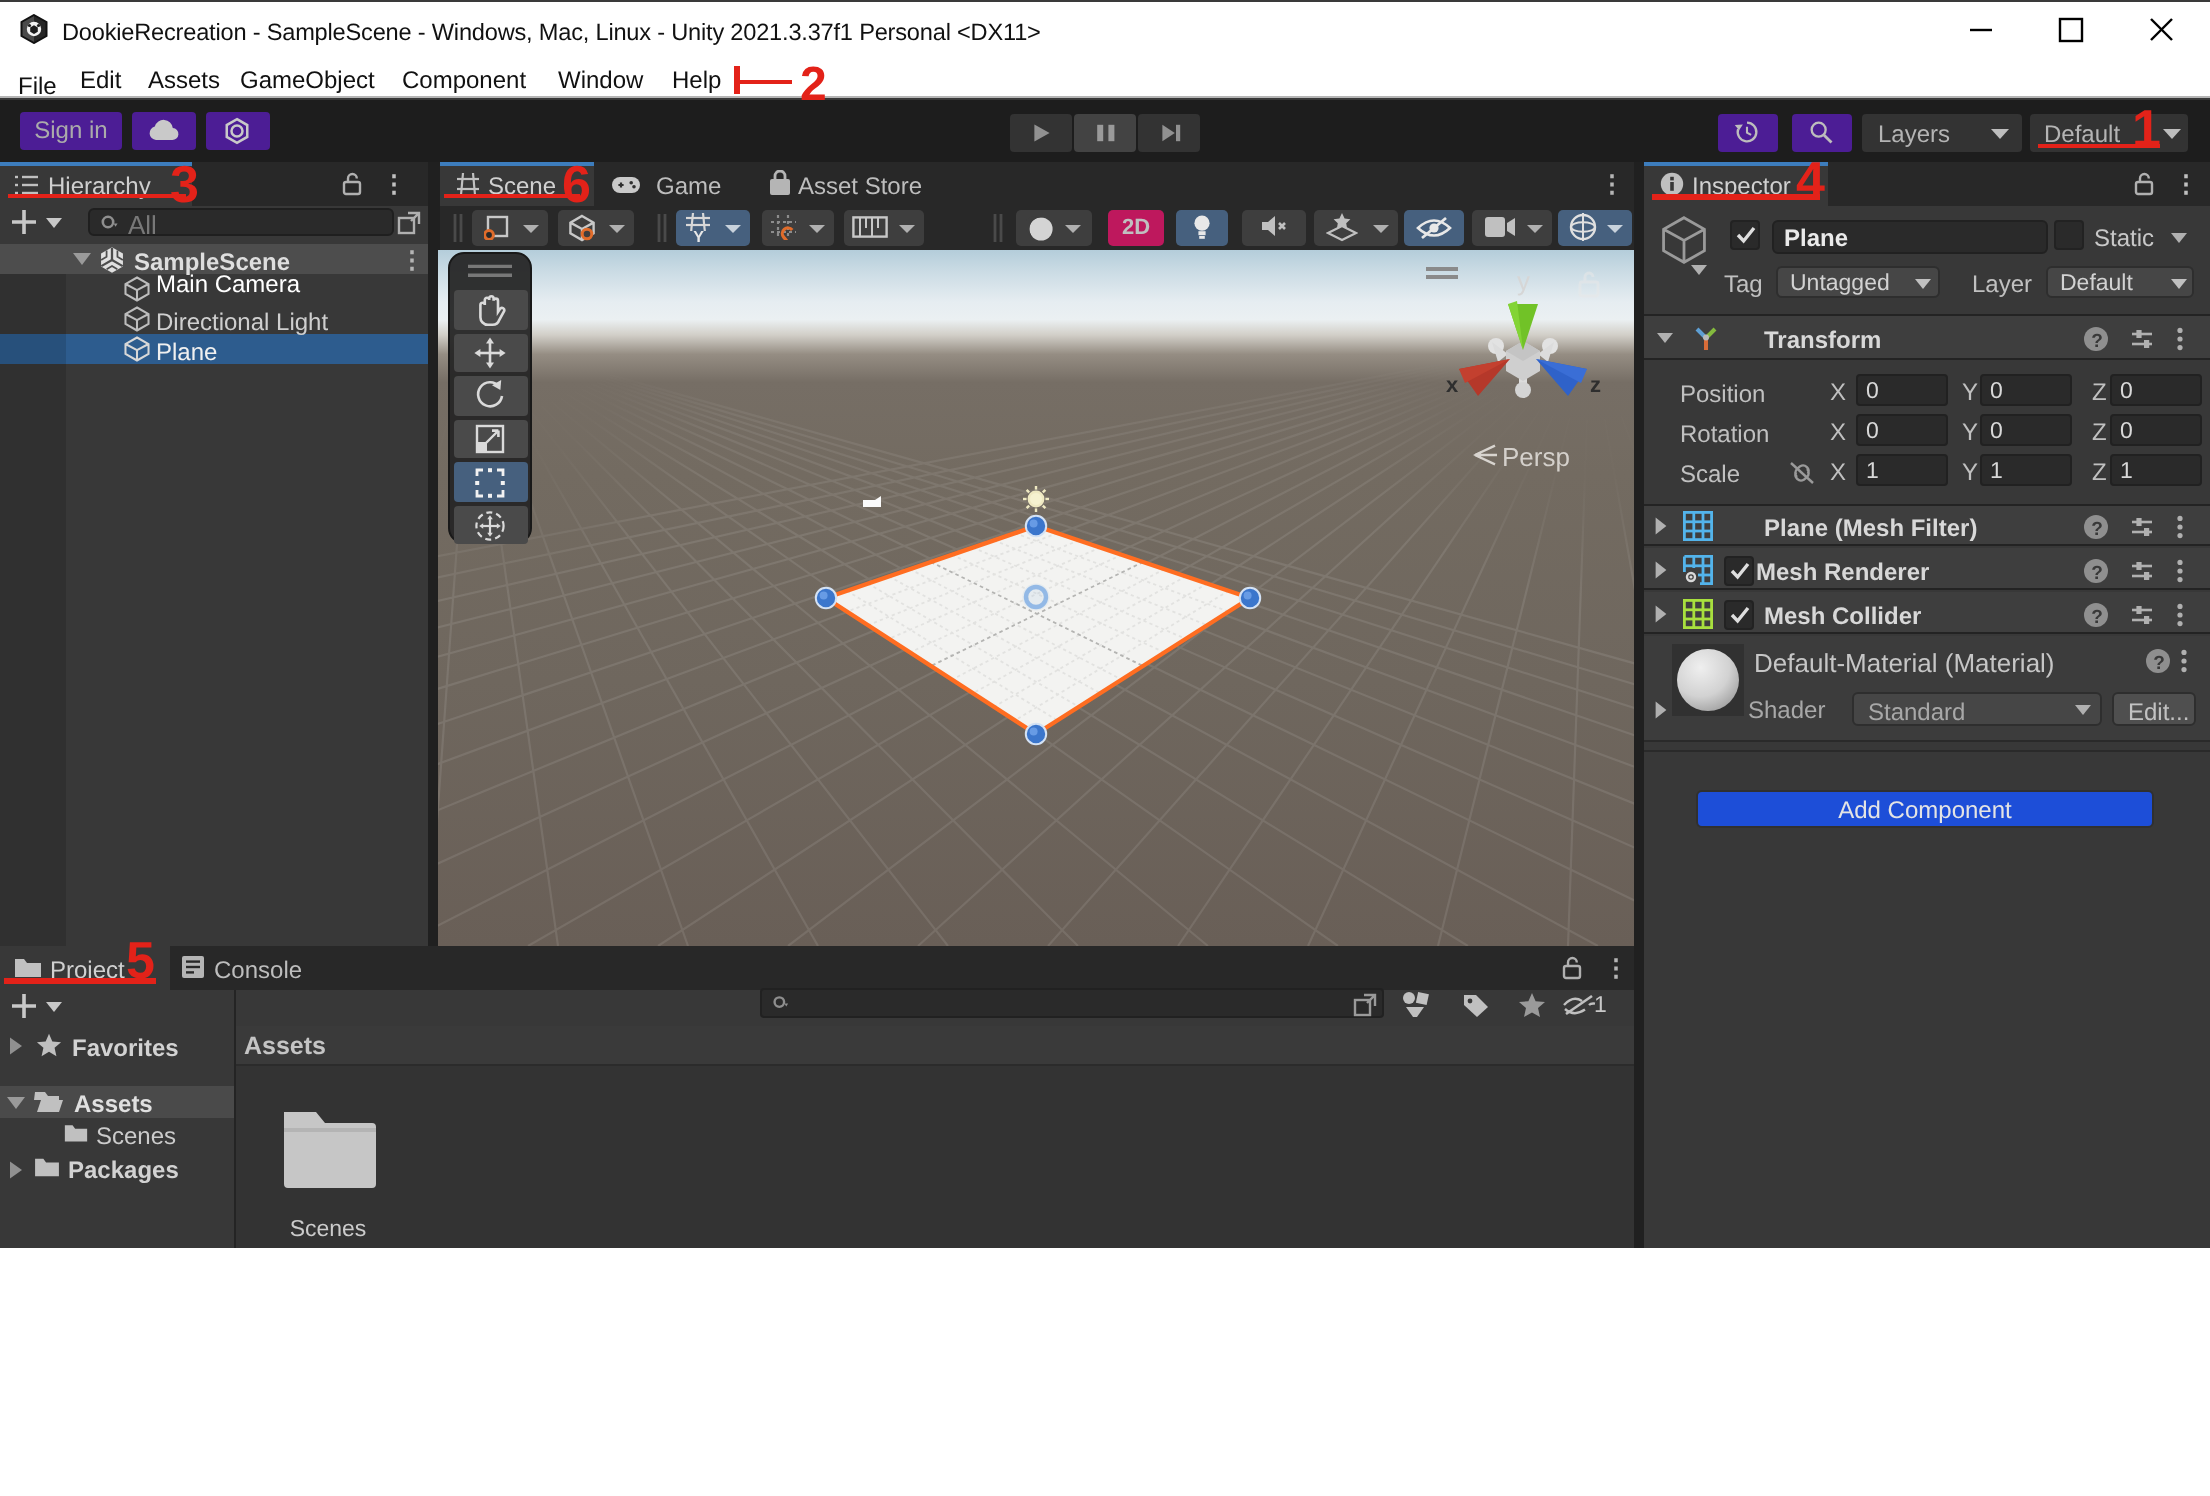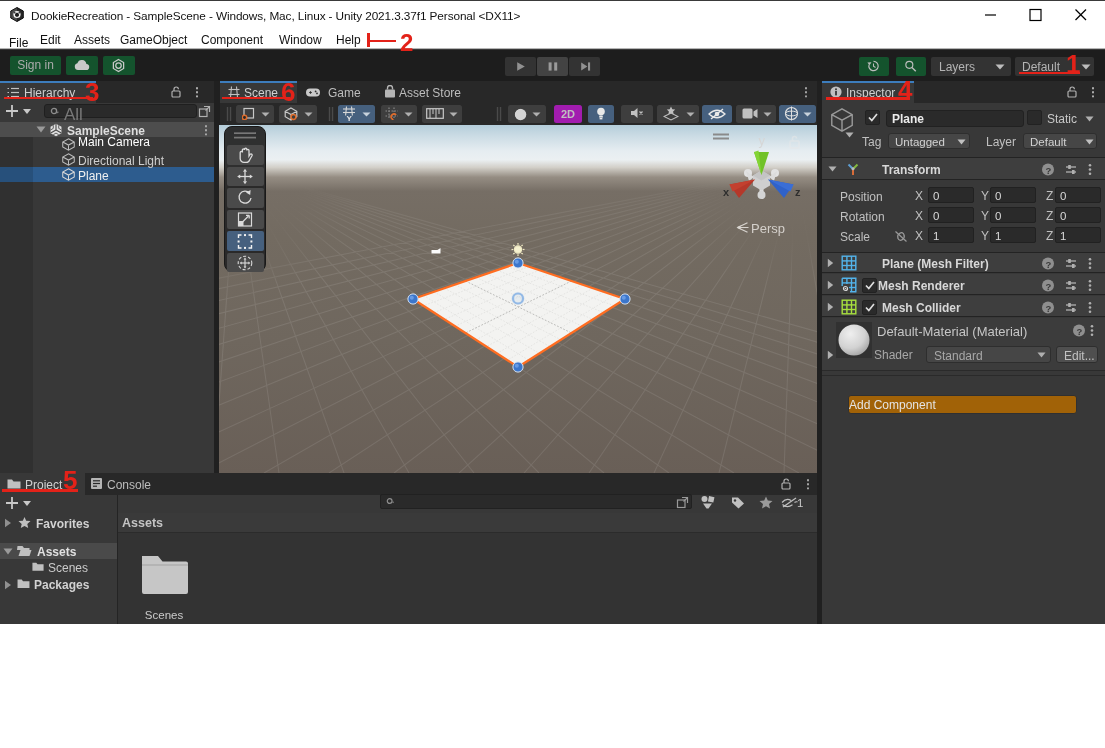--- a/index.html
+++ b/index.html
@@ -9,21 +9,21 @@
   .abs { position:absolute; }
   .red { position:absolute; color:#e32219; font-weight:bold; font-family:"Liberation Sans",sans-serif; }
   .redline { position:absolute; background:#e32219; }
 
   #titlebar { left:0; top:0; width:1105px; height:30px; background:#fff; border-top:1px solid #3a3a3a; }
   #title-text { left:31px; top:9px; font-size:11.8px; color:#111; letter-spacing:-0.1px; }
   #menubar { left:0; top:30px; width:1105px; height:19px; background:#fff; border-bottom:1px solid #b5b5b5; }
   .menu-item { position:absolute; font-size:12px; color:#111; }
 
   #toolbar { left:0; top:50px; width:1105px; height:31px; background:#1d1d1d; }
-  .tbtn { position:absolute; background:#14532d; border-radius:2px; color:#ababab; font-size:12px; }
+  .tbtn { position:absolute; background:#4c1d95; border-radius:2px; color:#ababab; font-size:12px; }
 
   .tabstrip { position:absolute; background:#282828; height:22px; }
   .tab { position:absolute; top:0; height:22px; background:#383838; }
   .tabblue { position:absolute; top:0; height:2px; background:#3d7dbd; }
   .tlabel { position:absolute; font-size:12px; color:#bdbdbd; }
   .panel { position:absolute; background:#383838; }
   .bold { font-weight:bold; }
   .ellip { position:absolute; color:#b5b5b5; font-weight:bold; font-size:11px; letter-spacing:0; }
 </style>
 </head>
@@ -126,21 +126,21 @@
   <div class="panel" style="left:0; top:103px; width:214px; height:370px;"></div>
   <svg class="abs" style="left:5px; top:104px;" width="30" height="14" viewBox="0 0 30 14">
     <path d="M7 1 V13 M1 7 H13" stroke="#c8c8c8" stroke-width="1.8"></path>
     <path d="M18 5 L26 5 L22 10 Z" fill="#c8c8c8"></path>
   </svg>
   <div class="abs" style="left:44px; top:104px; width:153px; height:14px; background:#2a2a2a; border-radius:3px; border:1px solid #1f1f1f;"></div>
   <svg class="abs" style="left:50px; top:107px;" width="12" height="9" viewBox="0 0 12 9">
     <circle cx="4" cy="4" r="2.6" fill="none" stroke="#8e8e8e" stroke-width="1.3"></circle>
     <path d="M8.5 6 L11 6 L9.7 8 Z" fill="#8e8e8e" transform="scale(0.8)"></path>
   </svg>
-  <div class="abs" style="left:64px; top:105px; font-size:17px; color:#787878;">All</div>
+  <div class="abs" style="left:64px; top:105px; font-size:13px; color:#787878;">All</div>
   <svg class="abs" style="left:198px; top:105px;" width="13" height="13" viewBox="0 0 13 13">
     <rect x="1.5" y="4" width="7.5" height="7.5" fill="none" stroke="#b0b0b0" stroke-width="1.2"></rect>
     <path d="M6 1.5 L11.5 1.5 L11.5 7 M11.2 1.8 L7.5 5.5" fill="none" stroke="#b0b0b0" stroke-width="1.2"></path>
   </svg>
 
   <div class="abs" style="left:0; top:122px; width:214px; height:15px; background:#4d4d4d;"></div>
   <div class="abs" style="left:0; top:167px; width:214px; height:15px; background:#2d5c8e;"></div>
   <svg class="abs" style="left:36px; top:126px;" width="10" height="7" viewBox="0 0 10 7">
       <path d="M0.5 0.5 L9.5 0.5 L5 6.5 Z" fill="#9a9a9a"></path>
     </svg>
@@ -264,21 +264,21 @@
       <path d="M1.5 1 V15 M4.5 1 V15" stroke="#4a4a4a" stroke-width="1.4"></path>
     </svg>
   <div class="abs" style="left:508px; top:104.5px; width:38px; height:18px; background:#3e3e3e; border-radius:2.5px;"></div>
   <svg class="abs" style="left:513px; top:106.5px;" width="15" height="15" viewBox="0 0 15 15">
     <circle cx="7.5" cy="7.5" r="5.8" fill="#d4d4d4"></circle>
     <path d="M7.5 1.7 a5.8 5.8 0 0 0 0 11.6 a8.6 5.8 0 0 1 0 -11.6" fill="#3e3e3e" transform="rotate(25 7.5 7.5)"></path>
   </svg>
   <svg class="abs" style="left:532px; top:112px;" width="9" height="5" viewBox="0 0 9 5">
       <path d="M0.5 0.5 L8.5 0.5 L4.5 4.5 Z" fill="#b0b0b0"></path>
     </svg>
-  <div class="abs" style="left:554px; top:104.5px; width:28px; height:18px; background:#a21caf; border-radius:2.5px; color:#c0c0c0; font-size:11px; font-weight:bold; text-align:center; line-height:18px;">2D</div>
+  <div class="abs" style="left:554px; top:104.5px; width:28px; height:18px; background:#be185d; border-radius:2.5px; color:#c0c0c0; font-size:11px; font-weight:bold; text-align:center; line-height:18px;">2D</div>
   <div class="abs" style="left:588px; top:104.5px; width:26px; height:18px; background:#46607e; border-radius:2.5px;"></div>
   <svg class="abs" style="left:596px; top:106.5px;" width="10" height="14" viewBox="0 0 10 14">
     <circle cx="5" cy="4.6" r="3.8" fill="#e8e8e8"></circle>
     <rect x="3.2" y="8.6" width="3.6" height="2" fill="#e8e8e8"></rect>
     <rect x="3.6" y="11" width="2.8" height="1.4" fill="#e8e8e8"></rect>
   </svg>
   <div class="abs" style="left:621px; top:104.5px; width:32px; height:18px; background:#3e3e3e; border-radius:2.5px;"></div>
   <svg class="abs" style="left:630px; top:107px;" width="14" height="12" viewBox="0 0 14 12">
     <path d="M1 4 H4 L7.5 1 V11 L4 8 H1 Z" fill="#c0c0c0"></path>
     <path d="M9.5 4.5 L12.5 7.5 M12.5 4.5 L9.5 7.5" stroke="#c0c0c0" stroke-width="1.3"></path>
@@ -735,21 +735,21 @@
     <span style="position:absolute; left:7px; top:2px; font-size:12px; color:#a8a8a8;">Standard</span>
   </div>
   <svg class="abs" style="left:1037px; top:352px;" width="9" height="6" viewBox="0 0 9 6">
       <path d="M0.5 0.5 L8.5 0.5 L4.5 5.5 Z" fill="#b0b0b0"></path>
     </svg>
   <div class="abs" style="left:1056px; top:346px; width:42px; height:17px; background:#4f4f4f; border-radius:3px; border:1px solid #2e2e2e;">
     <span style="position:absolute; left:7px; top:2px; font-size:12px; color:#c2c2c2;">Edit...</span>
   </div>
   <div class="abs" style="left:822px; top:375px; width:283px; height:1px; background:#2a2a2a;"></div>
 
-  <div class="abs" style="left:848px; top:394.5px; width:229px; height:19px; background:#a16207; border:1px solid #303030; border-radius:3px; line-height:18px; font-size:12px; color:#e4e4e4;">Add Component</div>
+  <div class="abs" style="left:848px; top:394.5px; width:229px; height:19px; background:#1d4ed8; border:1px solid #303030; border-radius:3px; text-align:center; line-height:18px; font-size:12px; color:#e4e4e4;">Add Component</div>
 
   <div class="tabstrip" style="left:0; top:473px; width:817px; height:22px;"></div>
   <div class="tab" style="left:0; width:85px; top:473px; height:22px;"></div>
   <svg class="abs" style="left:7px; top:478px;" width="14" height="12" viewBox="0 0 14 12">
     <path d="M0.5 1.5 h4.5 l1.5 2 h7 v7 h-13 z" fill="#c0c0c0"></path>
   </svg>
   <div class="tlabel" style="left:25px; top:478px; color:#d0d0d0;">Project</div>
   <svg class="abs" style="left:90px; top:477px;" width="13" height="13" viewBox="0 0 13 13">
     <rect x="1" y="1" width="11" height="11" rx="1" fill="#b5b5b5"></rect>
     <g stroke="#2a2a2a" stroke-width="1.2">

